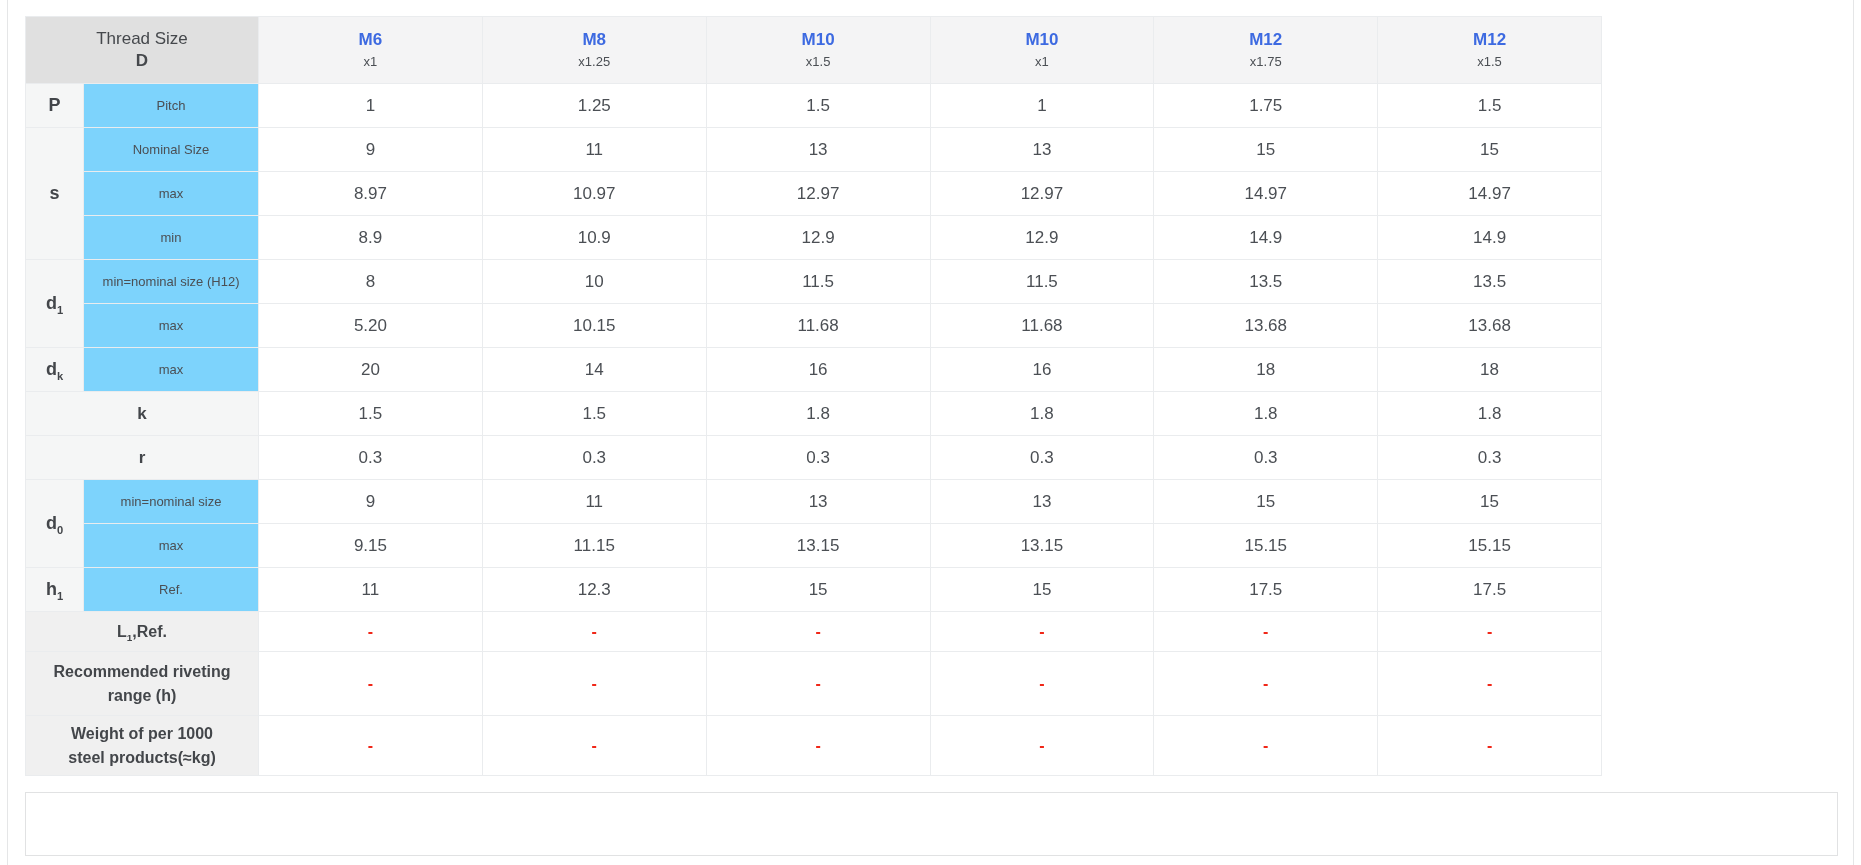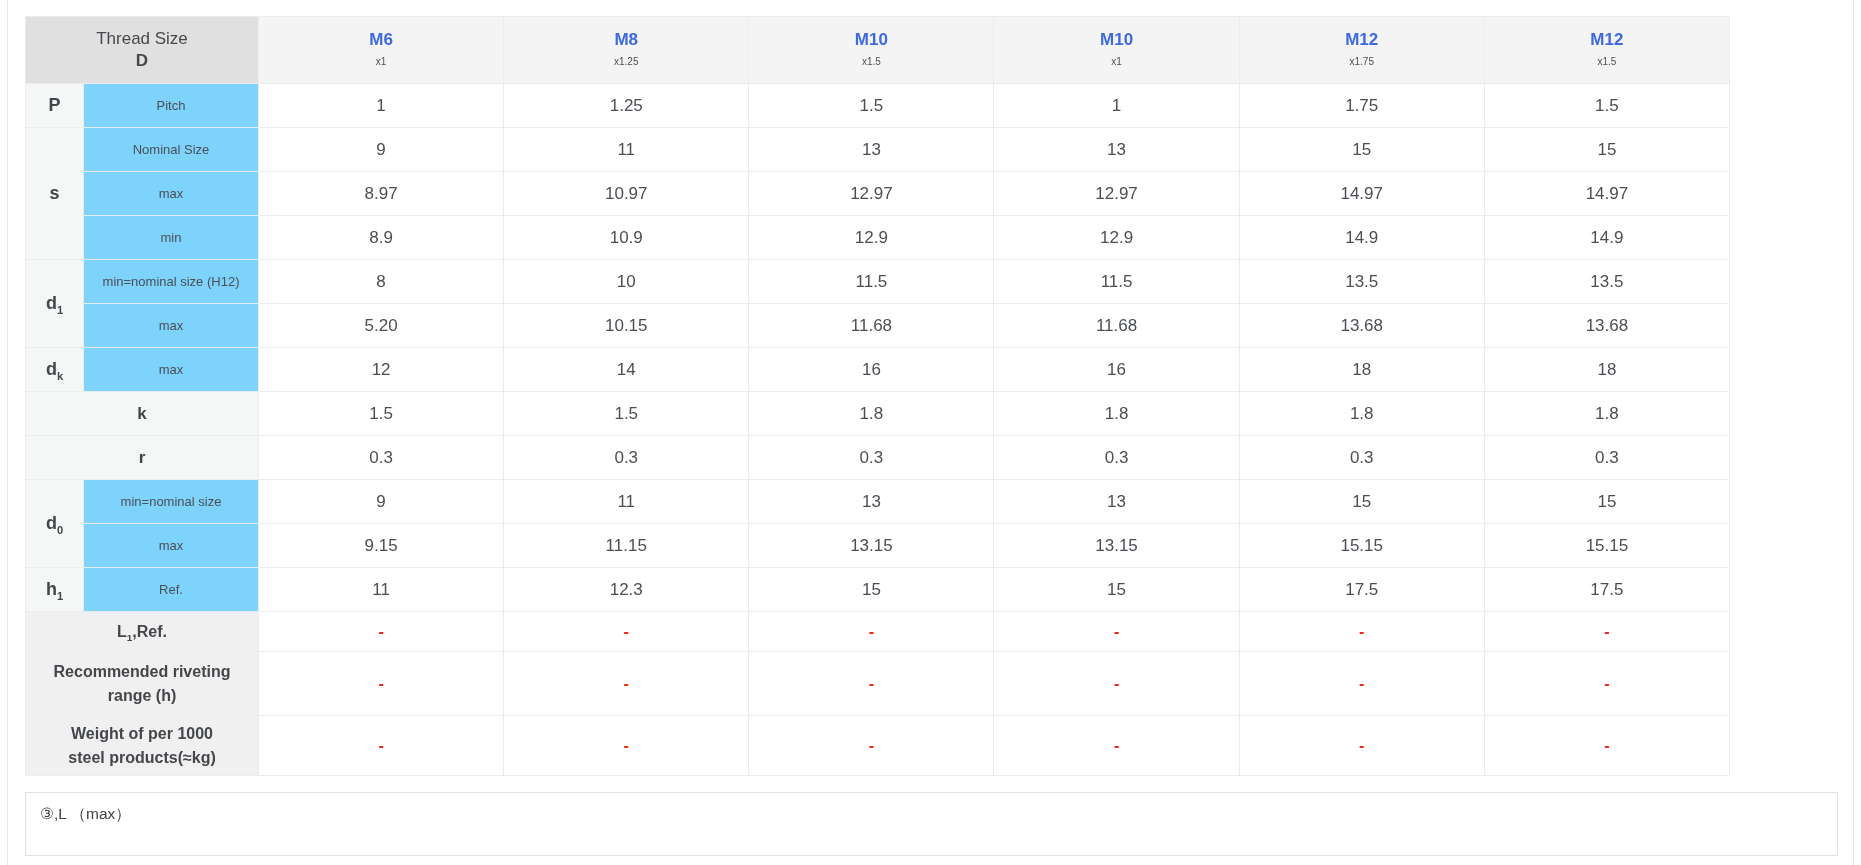--- a/index.html
+++ b/index.html
@@ -7,41 +7,41 @@
     width:1861px;height:865px;position:relative;overflow:hidden;
     background:#ffffff;
     font-family:"Liberation Sans", sans-serif;
     -webkit-font-smoothing:antialiased;
   }
   .page-frame{
     position:absolute;left:7px;top:-6px;width:1845px;height:886px;
     border:1px solid #e5e6e7;background:#ffffff;
   }
   table.spec{
-    position:absolute;left:25px;top:16px;width:1705px;
+    position:absolute;left:25px;top:16px;width:1577px;
     border-collapse:collapse;table-layout:fixed;
   }
   td{
     border:1px solid #eaecee;
     text-align:center;vertical-align:middle;padding:0;
     color:#4b4f54;
   }
   
   tr.h-hdr{height:67px;}
   tr.h-std{height:44px;}
   tr.h-l1{height:40px;padding-left:27px;}
   tr.h-rec{height:64px;}
   tr.h-wt{height:60px;}
   
   td.corner{background:#e0e0e0;}
   .corner-line1{font-size:17px;color:#45484c;line-height:22px;}
   .corner-line2{font-size:17px;font-weight:700;color:#45484c;line-height:22px;}
   td.chead{background:#f4f4f5;margin-top:12px;}
   .msize{font-size:17px;font-weight:700;color:#3d6ae1;line-height:22px;}
-  .mpitch{font-size:10px;color:#4b4f54;line-height:21px;}
+  .mpitch{font-size:13px;color:#4b4f54;line-height:21px;}
   
   td.gcell{background:#f5f6f6;font-size:18px;font-weight:700;color:#43464a;}
   td.lcell{background:#7dd3fc;font-size:13px;color:#4b4f54;}
   td.scell{background:#f5f6f6;font-size:17px;font-weight:700;color:#43464a;}
   td.sdark{background:#f0f0f0;font-size:16px;font-weight:700;color:#43464a;line-height:24px;padding:0 26px;}
   
   td.dcell{background:#ffffff;font-size:17px;}
   td.dash{color:#f02718;font-weight:700;font-size:16px;}
   sub{font-size:0.62em;line-height:0;}
   
@@ -157,21 +157,21 @@
     <td class="dcell">10.15</td>
     <td class="dcell">11.68</td>
     <td class="dcell">11.68</td>
     <td class="dcell">13.68</td>
     <td class="dcell">13.68</td>
   </tr>
 
   <tr class="h-std">
     <td class="gcell"><span>d</span><sub>k</sub></td>
     <td class="lcell">max</td>
-    <td class="dcell">12</td>
+    <td class="dcell">20</td>
     <td class="dcell">14</td>
     <td class="dcell">16</td>
     <td class="dcell">16</td>
     <td class="dcell">18</td>
     <td class="dcell">18</td>
   </tr>
 
   <tr class="h-std">
     <td class="scell" colspan="2">k</td>
     <td class="dcell">1.5</td>
@@ -249,14 +249,13 @@
     <td class="dcell dash">-</td>
     <td class="dcell dash">-</td>
     <td class="dcell dash">-</td>
     <td class="dcell dash">-</td>
     <td class="dcell dash">-</td>
   </tr>
 </tbody>
   </table>
 
 <div class="notes">
-  <div class="note-line">③,L （max）</div>
 </div>
 
 </body></html>

